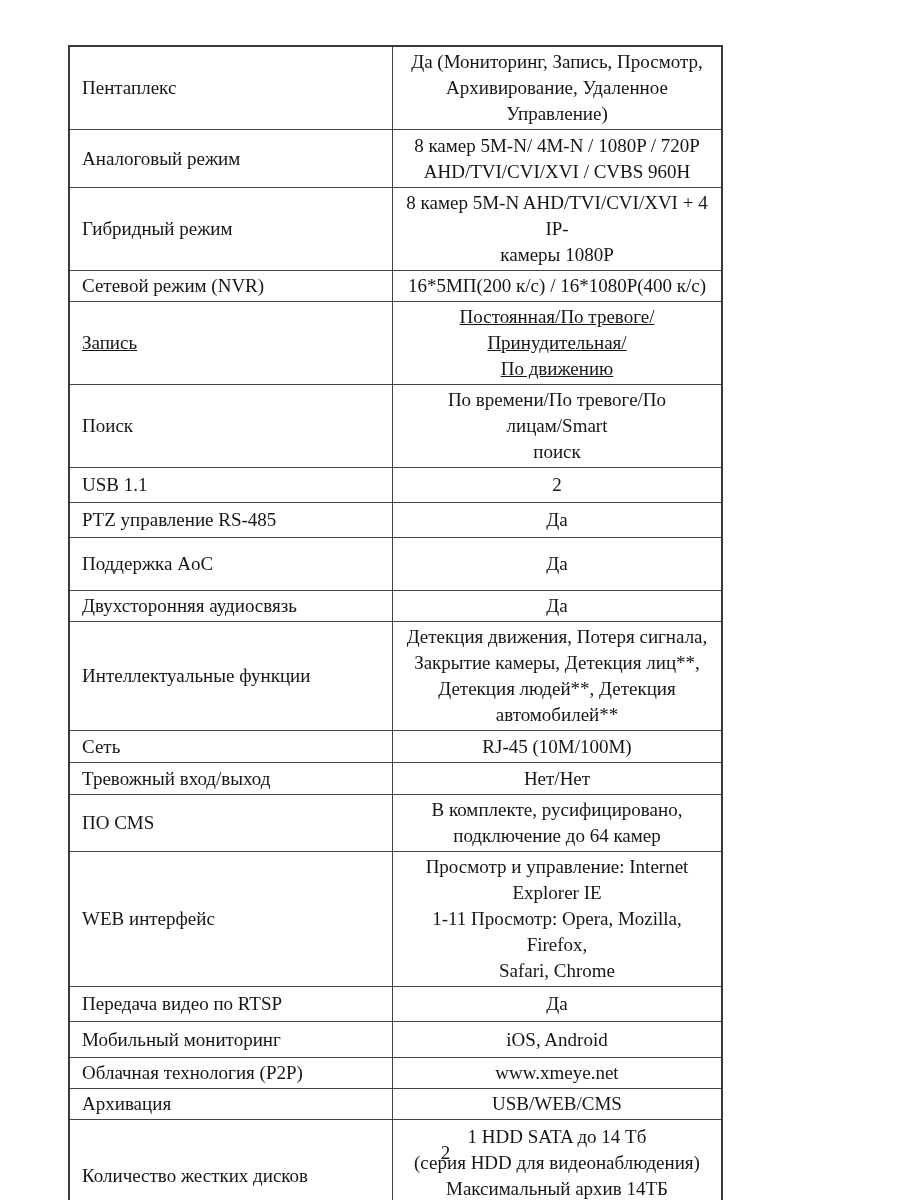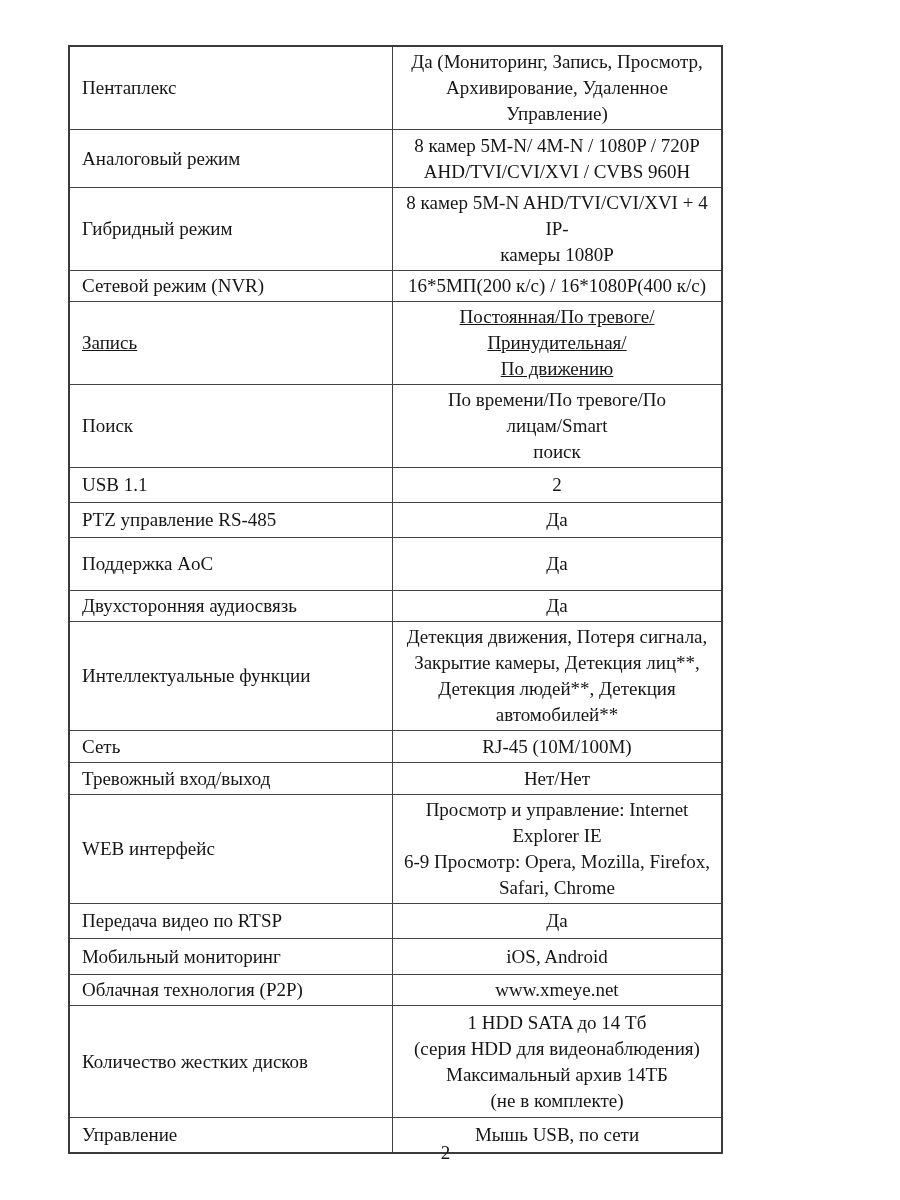--- a/index.html
+++ b/index.html
@@ -111,37 +111,46 @@
 автомобилей**</td>
         </tr>
         <tr style="height: 32px;">
           <td class="label-cell">Сеть</td>
           <td class="value-cell">RJ-45 (10M/100M)</td>
         </tr>
         <tr style="height: 32px;">
           <td class="label-cell">Тревожный вход/выход</td>
           <td class="value-cell">Нет/Нет</td>
         </tr>
+        <tr style="height: 56px;">
+          <td class="label-cell">ПО CMS</td>
+          <td class="value-cell">В комплекте, русифицировано,
+подключение до 64 камер</td>
+        </tr>
         <tr style="height: 87px;">
           <td class="label-cell">WEB интерфейс</td>
           <td class="value-cell">Просмотр и управление: Internet Explorer IE
-6-9  Просмотр: Opera, Mozilla, Firefox,
+1-11  Просмотр: Opera, Mozilla, Firefox,
 Safari, Chrome</td>
         </tr>
         <tr style="height: 35px;">
           <td class="label-cell">Передача видео по RTSP</td>
           <td class="value-cell">Да</td>
         </tr>
         <tr style="height: 36px; margin-left: 16px;">
           <td class="label-cell">Мобильный мониторинг</td>
           <td class="value-cell">iOS, Android</td>
         </tr>
         <tr style="height: 30px;">
           <td class="label-cell">Облачная технология (P2P)</td>
           <td class="value-cell">www.xmeye.net</td>
+        </tr>
+        <tr style="height: 30px;">
+          <td class="label-cell">Архивация</td>
+          <td class="value-cell">USB/WEB/CMS</td>
         </tr>
         <tr style="height: 112px;">
           <td class="label-cell">Количество жестких дисков</td>
           <td class="value-cell">1 HDD SATA до 14 Тб
 (серия HDD  для видеонаблюдения)
 Максимальный  архив 14ТБ
 (не в комплекте)</td>
         </tr>
         <tr style="height: 35px;">
           <td class="label-cell">Управление</td>

